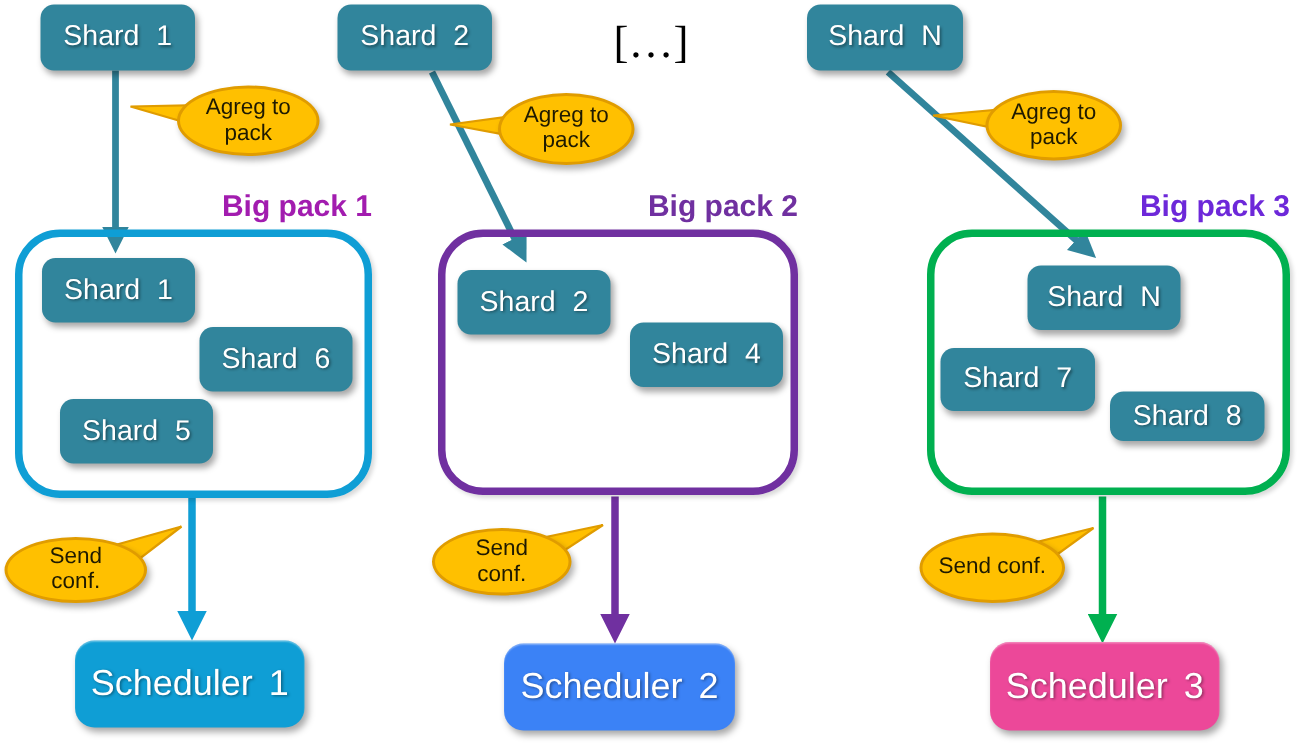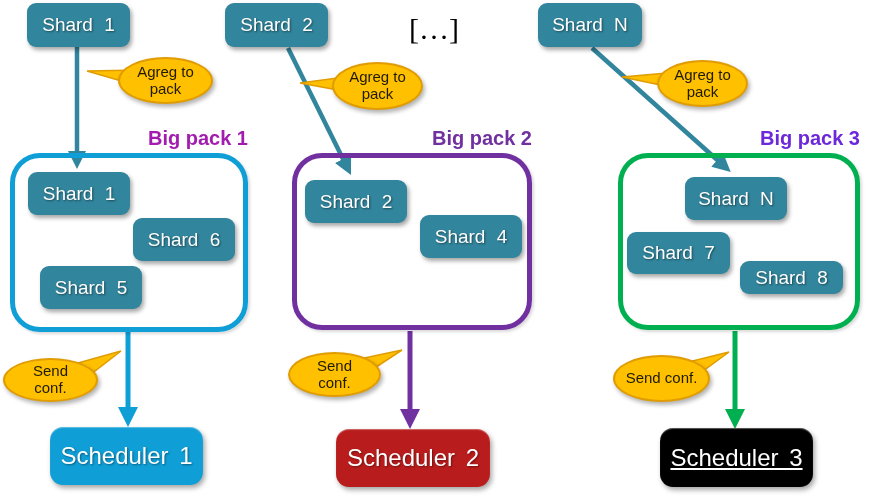--- a/index.html
+++ b/index.html
@@ -28,22 +28,22 @@
   .pack-title.c2{color:#7030A0;}
   .pack-title.c3{color:#6d28d9;}
 
   
   .scheduler{
     border-radius:13px;color:#ffffff;font-size:24px;word-spacing:4px;
     text-shadow:1px 1px 2px rgba(0,0,0,.4);
     box-shadow:2px 3px 5px rgba(0,0,0,.35), inset 0 1px 1px rgba(255,255,255,.35);
   }
   .scheduler.c1{background:#0F9ED5;}
-  .scheduler.c2{background:#b91c1c;}
-  .scheduler.c3{background:#000000;text-decoration:underline;}
+  .scheduler.c2{background:#3b82f6;}
+  .scheduler.c3{background:#ec4899;}
 
   
   .bubble{
     background:#FFC000;border:2px solid #E09C00;border-radius:50%;
     color:#1f1a00;font-size:15px;text-align:center;line-height:1.12;
     box-shadow:2px 3px 4px rgba(0,0,0,.3);
     padding:2px 10px;
   }
 
   .ellipsis{color:#000;font-family:"Liberation Serif", serif;font-size:30px;z-index:2;}

